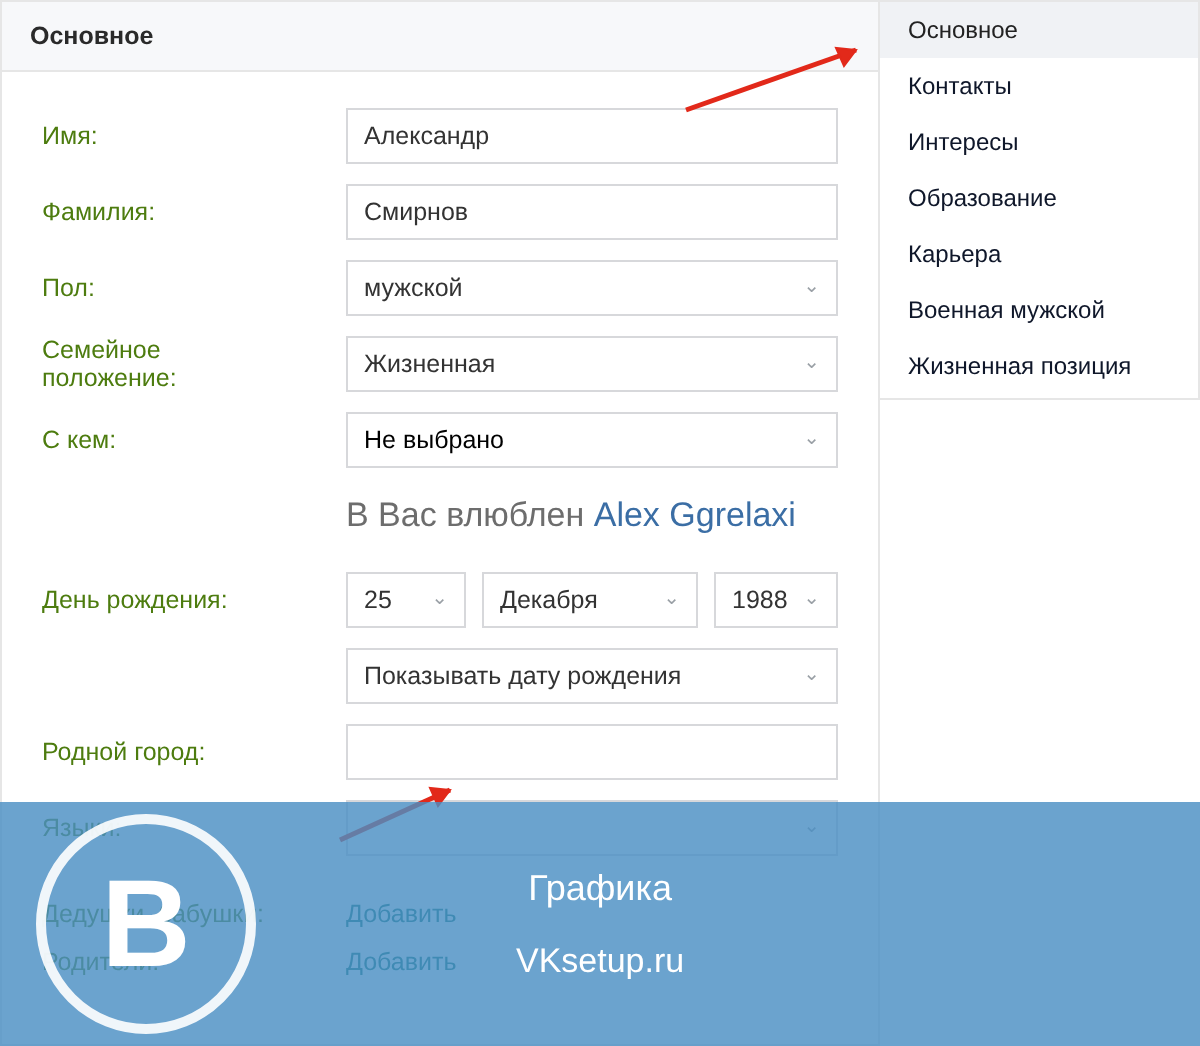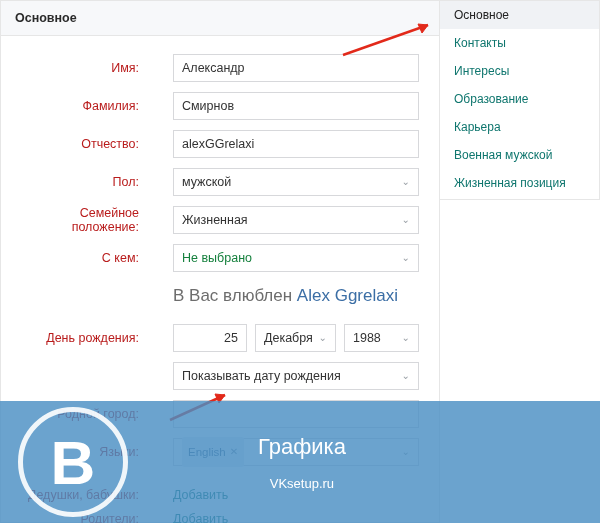--- a/index.html
+++ b/index.html
@@ -18,23 +18,23 @@
   .header {
     background: #f7f8fa;
     border-bottom: 1px solid #e6e6e6;
     padding: 10px 14px;
     font-weight: 600;
   }
   .form { padding: 18px 20px 10px 20px; }
   .row { display: flex; align-items: center; margin-bottom: 10px; }
   .row-label {
     width: 128px;
-    text-align: right;
+    text-align: left;
     padding-right: 10px;
-    color: #b91c1c;
+    color: #4d7c0f;
   }
   .row-control { flex: 1; margin-left: 24px; }
   .input, .select {
     width: 100%;
     height: 28px;
     line-height: 26px;
     border: 1px solid #d7d8db;
     padding: 0 8px;
     font-size: 12.5px;
     color: #333;
@@ -44,31 +44,31 @@
     position: relative;
     display: flex;
     align-items: flex-end;
     cursor: pointer;
   }
   .select .chev {
     margin-left: auto;
     color: #9aa0a6;
     font-size: 10px;
   }
-  .muted { color: #15803d; }
+  .muted { color: #000000; }
   .note {
     font-size: 17px;
     color: #6d6d6d;
     padding: 4px 0 8px 0;
   }
   .note a { color: #3b6ea5; text-decoration: none; }
   .row-birthday { display: flex; gap: 8px; }
-  .row-birthday .select:nth-child(1) { width: 74px; flex-direction: column; }
+  .row-birthday .select:nth-child(1) { width: 60px; }
   .row-birthday .select:nth-child(2) { flex: 1; }
-  .row-birthday .select:nth-child(3) { width: 75px; }
+  .row-birthday .select:nth-child(3) { width: 62px; }
   .tokenfield {
     display: flex;
     align-items: center;
     gap: 6px;
   }
   .token {
     background: #e8eef5;
     color: #4b6d8f;
     padding: 2px 6px;
     border-radius: 2px;
@@ -82,21 +82,21 @@
   .sidebar {
     width: 160px;
     border: 1px solid #e6e6e6;
     border-left: none;
     background: #fff;
     height: 200px;
   }
   .sidebar .nav-item {
     padding: 7px 14px;
     font-size: 12px;
-    color: #0f766e;
+    color: #0f172a;
     cursor: pointer;
   }
   .sidebar .nav-item.active {
     background: #f0f2f5;
     color: #222;
     font-weight: 400;
   }
   
   .overlay {
     position: absolute;
@@ -118,22 +118,22 @@
     margin-left: 18px;
     font-size: 62px;
     font-weight: 700;
     color: #fff;
     font-family: Arial, sans-serif;
   }
   .overlay-text {
     margin-left: 130px;
     text-align: center;
   }
-  .overlay-text .t1 { font-size: 22px; font-weight: 300; margin-bottom: 16px; }
-  .overlay-text .t2 { font-size: 13px; font-weight: 400; }
+  .overlay-text .t1 { font-size: 18px; font-weight: 300; margin-bottom: 16px; }
+  .overlay-text .t2 { font-size: 17px; font-weight: 400; text-align: right; }
   
   .arrow {
     position: absolute;
     pointer-events: none;
   }
   .arrow svg line, .arrow svg polygon { stroke: #e2291a; fill: #e2291a; }
 </style>
 </head>
 <body>
 
@@ -149,26 +149,20 @@
         </div>
       </div>
 
       <div class="row">
         <div class="row-label">Фамилия:</div>
         <div class="row-control">
           <input class="input" value="Смирнов" style="">
         </div>
       </div>
 
-      <div class="row">
-        <div class="row-label">Отчество:</div>
-        <div class="row-control">
-          <input class="input" value="alexGGrelaxi" style="">
-        </div>
-      </div>
 
       <div class="row">
         <div class="row-label">Пол:</div>
         <div class="row-control">
           <div class="select">
             <span>мужской</span>
             <span class="chev">⌄</span>
           </div>
         </div>
       </div>
@@ -234,24 +228,20 @@
         <div class="row-label">Родной город:</div>
         <div class="row-control">
           <input class="input" value="" style="">
         </div>
       </div>
 
       <div class="row">
         <div class="row-label">Языки:</div>
         <div class="row-control">
           <div class="select tokenfield">
-            <span class="token">
-              <span>English</span>
-              <span class="x">✕</span>
-            </span>
             <span class="chev" style="margin-left:auto">⌄</span>
           </div>
         </div>
       </div>
 
       <div style="height:12px"></div>
 
       <div class="row">
         <div class="row-label">Дедушки, бабушки:</div>
         <div class="row-control">

